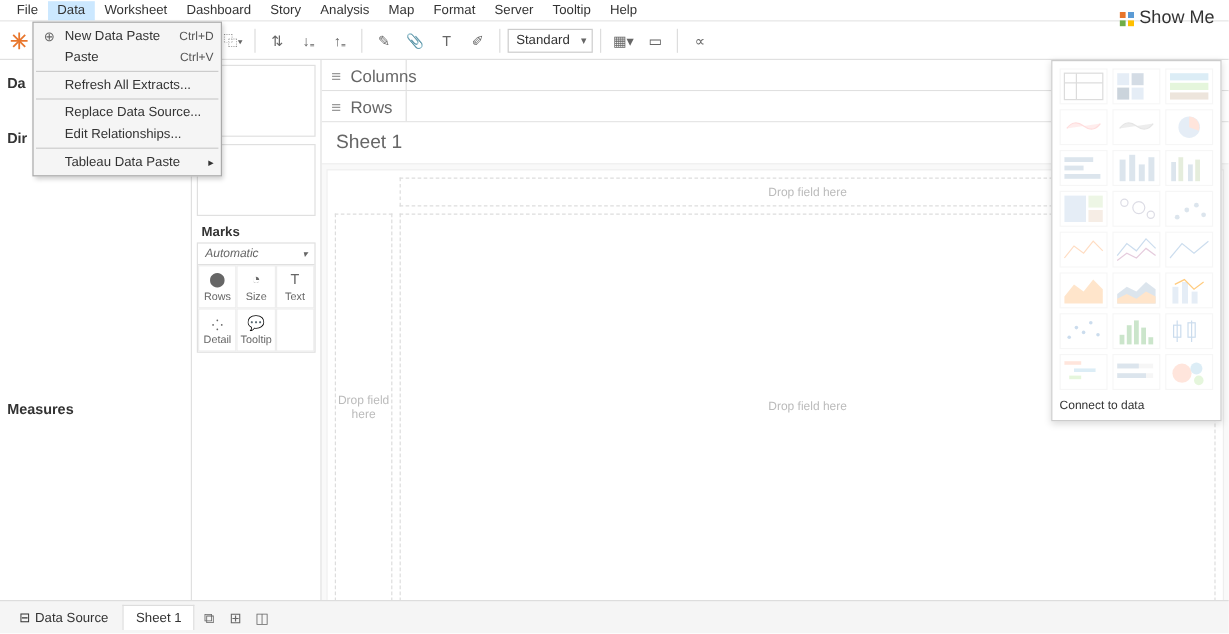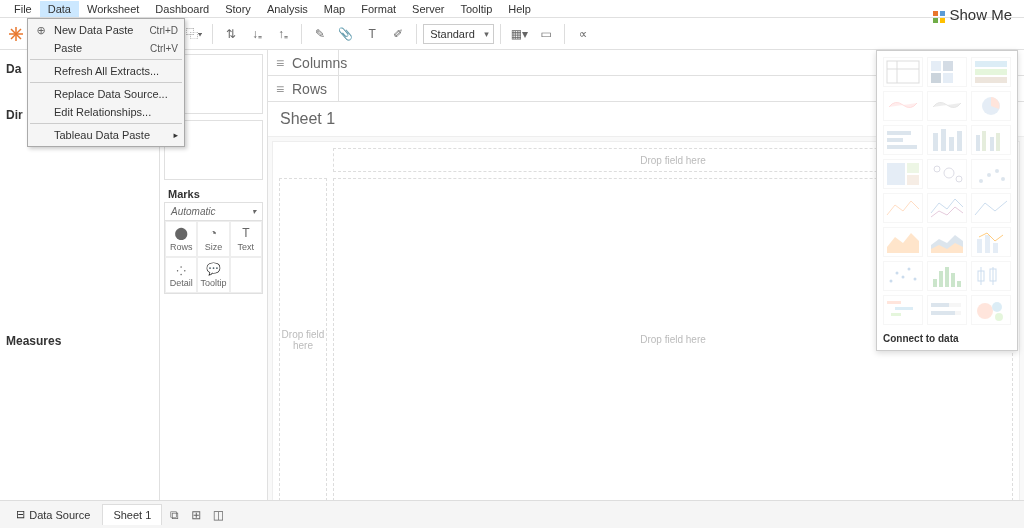--- a/index.html
+++ b/index.html
@@ -49,21 +49,21 @@
   .canvas .drop-left { position: absolute; top: 36px; left: 6px; width: 48px; bottom: 6px; border: 1px dashed #ddd; display: flex; align-items: center; justify-content: center; font-size: 10px; color: #bbb; text-align: center; }
   .canvas .drop-main { position: absolute; top: 36px; left: 60px; right: 6px; bottom: 6px; border: 1px dashed #ddd; display: flex; align-items: center; justify-content: center; font-size: 10px; color: #bbb; }
   
   .showme-btn { position: absolute; right: 6px; top: 4px; display: flex; align-items: center; gap: 4px; font-size: 15px; color: #333; padding: 2px 6px; cursor: pointer; }
   .showme-btn .sm-icon { width: 12px; height: 12px; display: inline-block; }
   
   .showme-panel { position: absolute; right: 6px; top: 50px; width: 142px; background: #fff; border: 1px solid #ccc; box-shadow: 0 2px 6px rgba(0,0,0,0.15); z-index: 50; padding: 6px; }
   .sm-grid { display: grid; grid-template-columns: repeat(3, 1fr); gap: 4px; }
   .sm-cell { width: 40px; height: 30px; border: 1px solid #eee; display: flex; align-items: center; justify-content: center; opacity: 0.5; cursor: pointer; }
   .sm-cell svg { width: 36px; height: 26px; }
-  .sm-footer { margin-top: 8px; font-size: 10px; font-weight: 700; }
+  .sm-footer { margin-top: 8px; font-size: 10px; font-weight: 400; }
   
   .bottom-tabs { position: absolute; bottom: 0; left: 0; right: 0; height: 28px; background: #f5f5f5; border-top: 1px solid #ddd; display: flex; align-items: center; padding: 0 6px; gap: 2px; }
   .bottom-tabs .tab { padding: 4px 10px; font-size: 11px; display: flex; align-items: center; gap: 4px; cursor: pointer; }
   .bottom-tabs .tab.active { background: #fff; border-top: 1px solid #ddd; border-left: 1px solid #ddd; border-right: 1px solid #ddd; }
   .bottom-tabs .tab-icon { width: 20px; height: 20px; display: flex; align-items: center; justify-content: center; color: #666; cursor: pointer; }
 </style>
 </head>
 <body>
 
 <div class="menubar">

